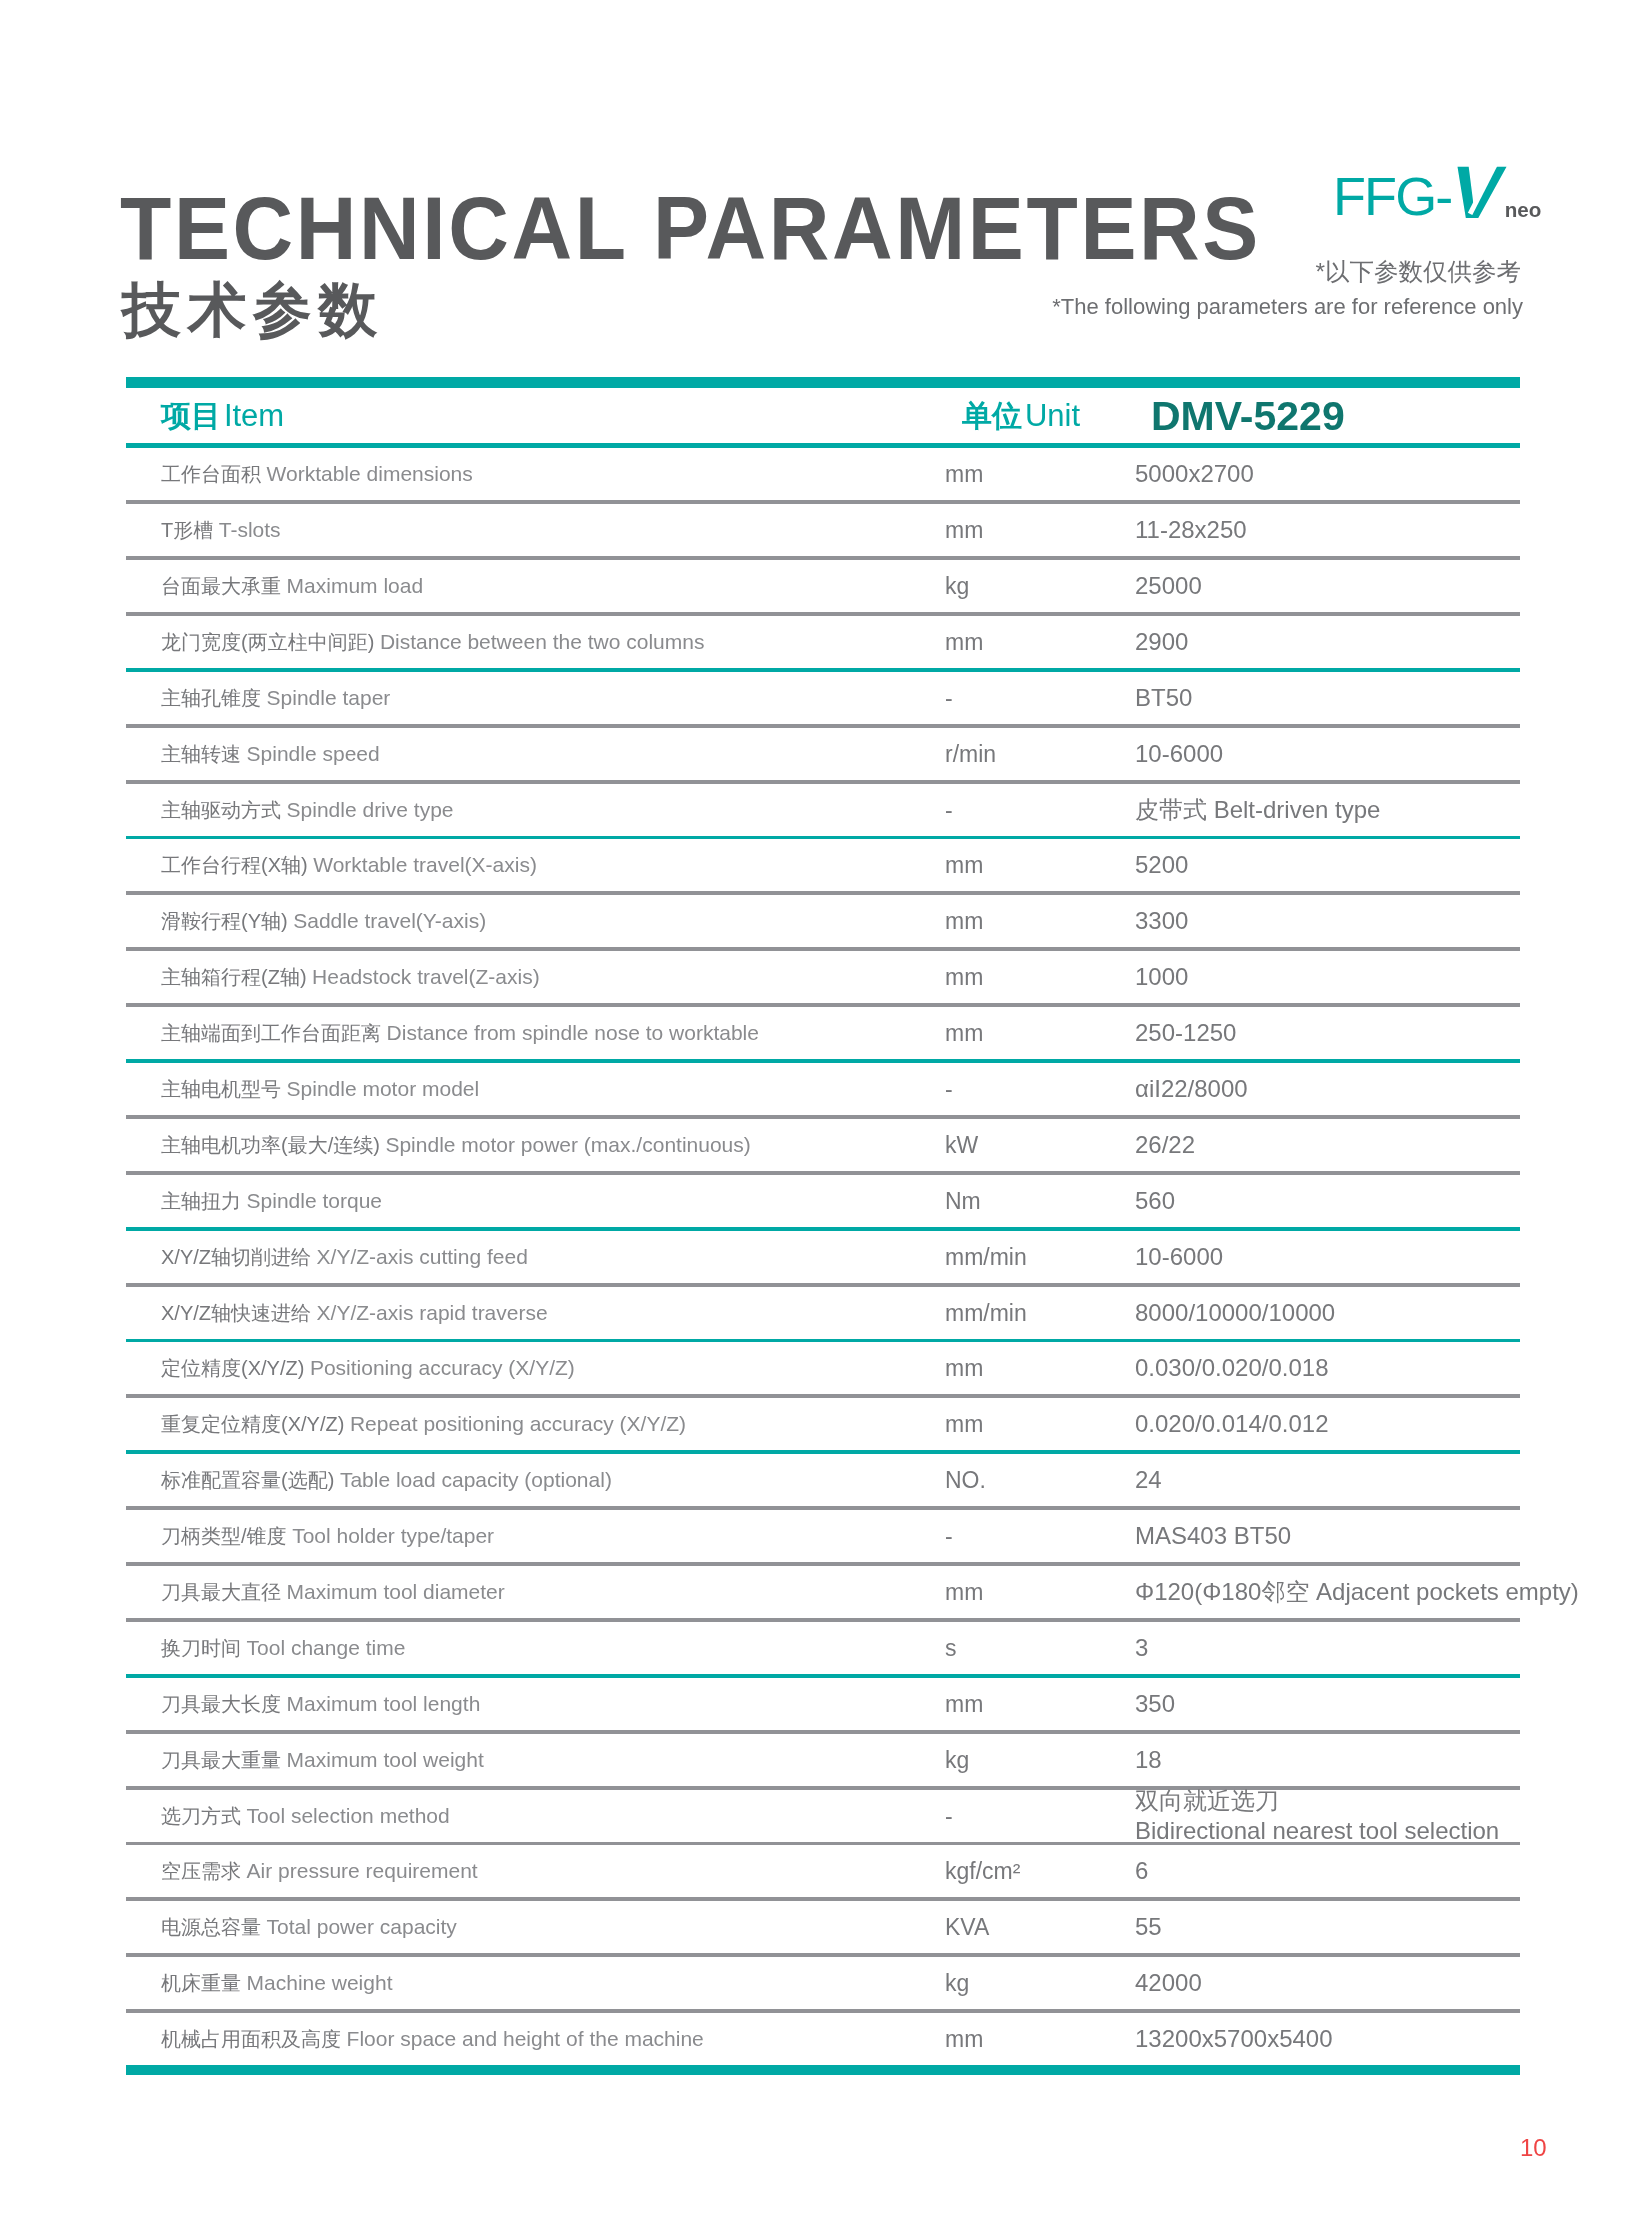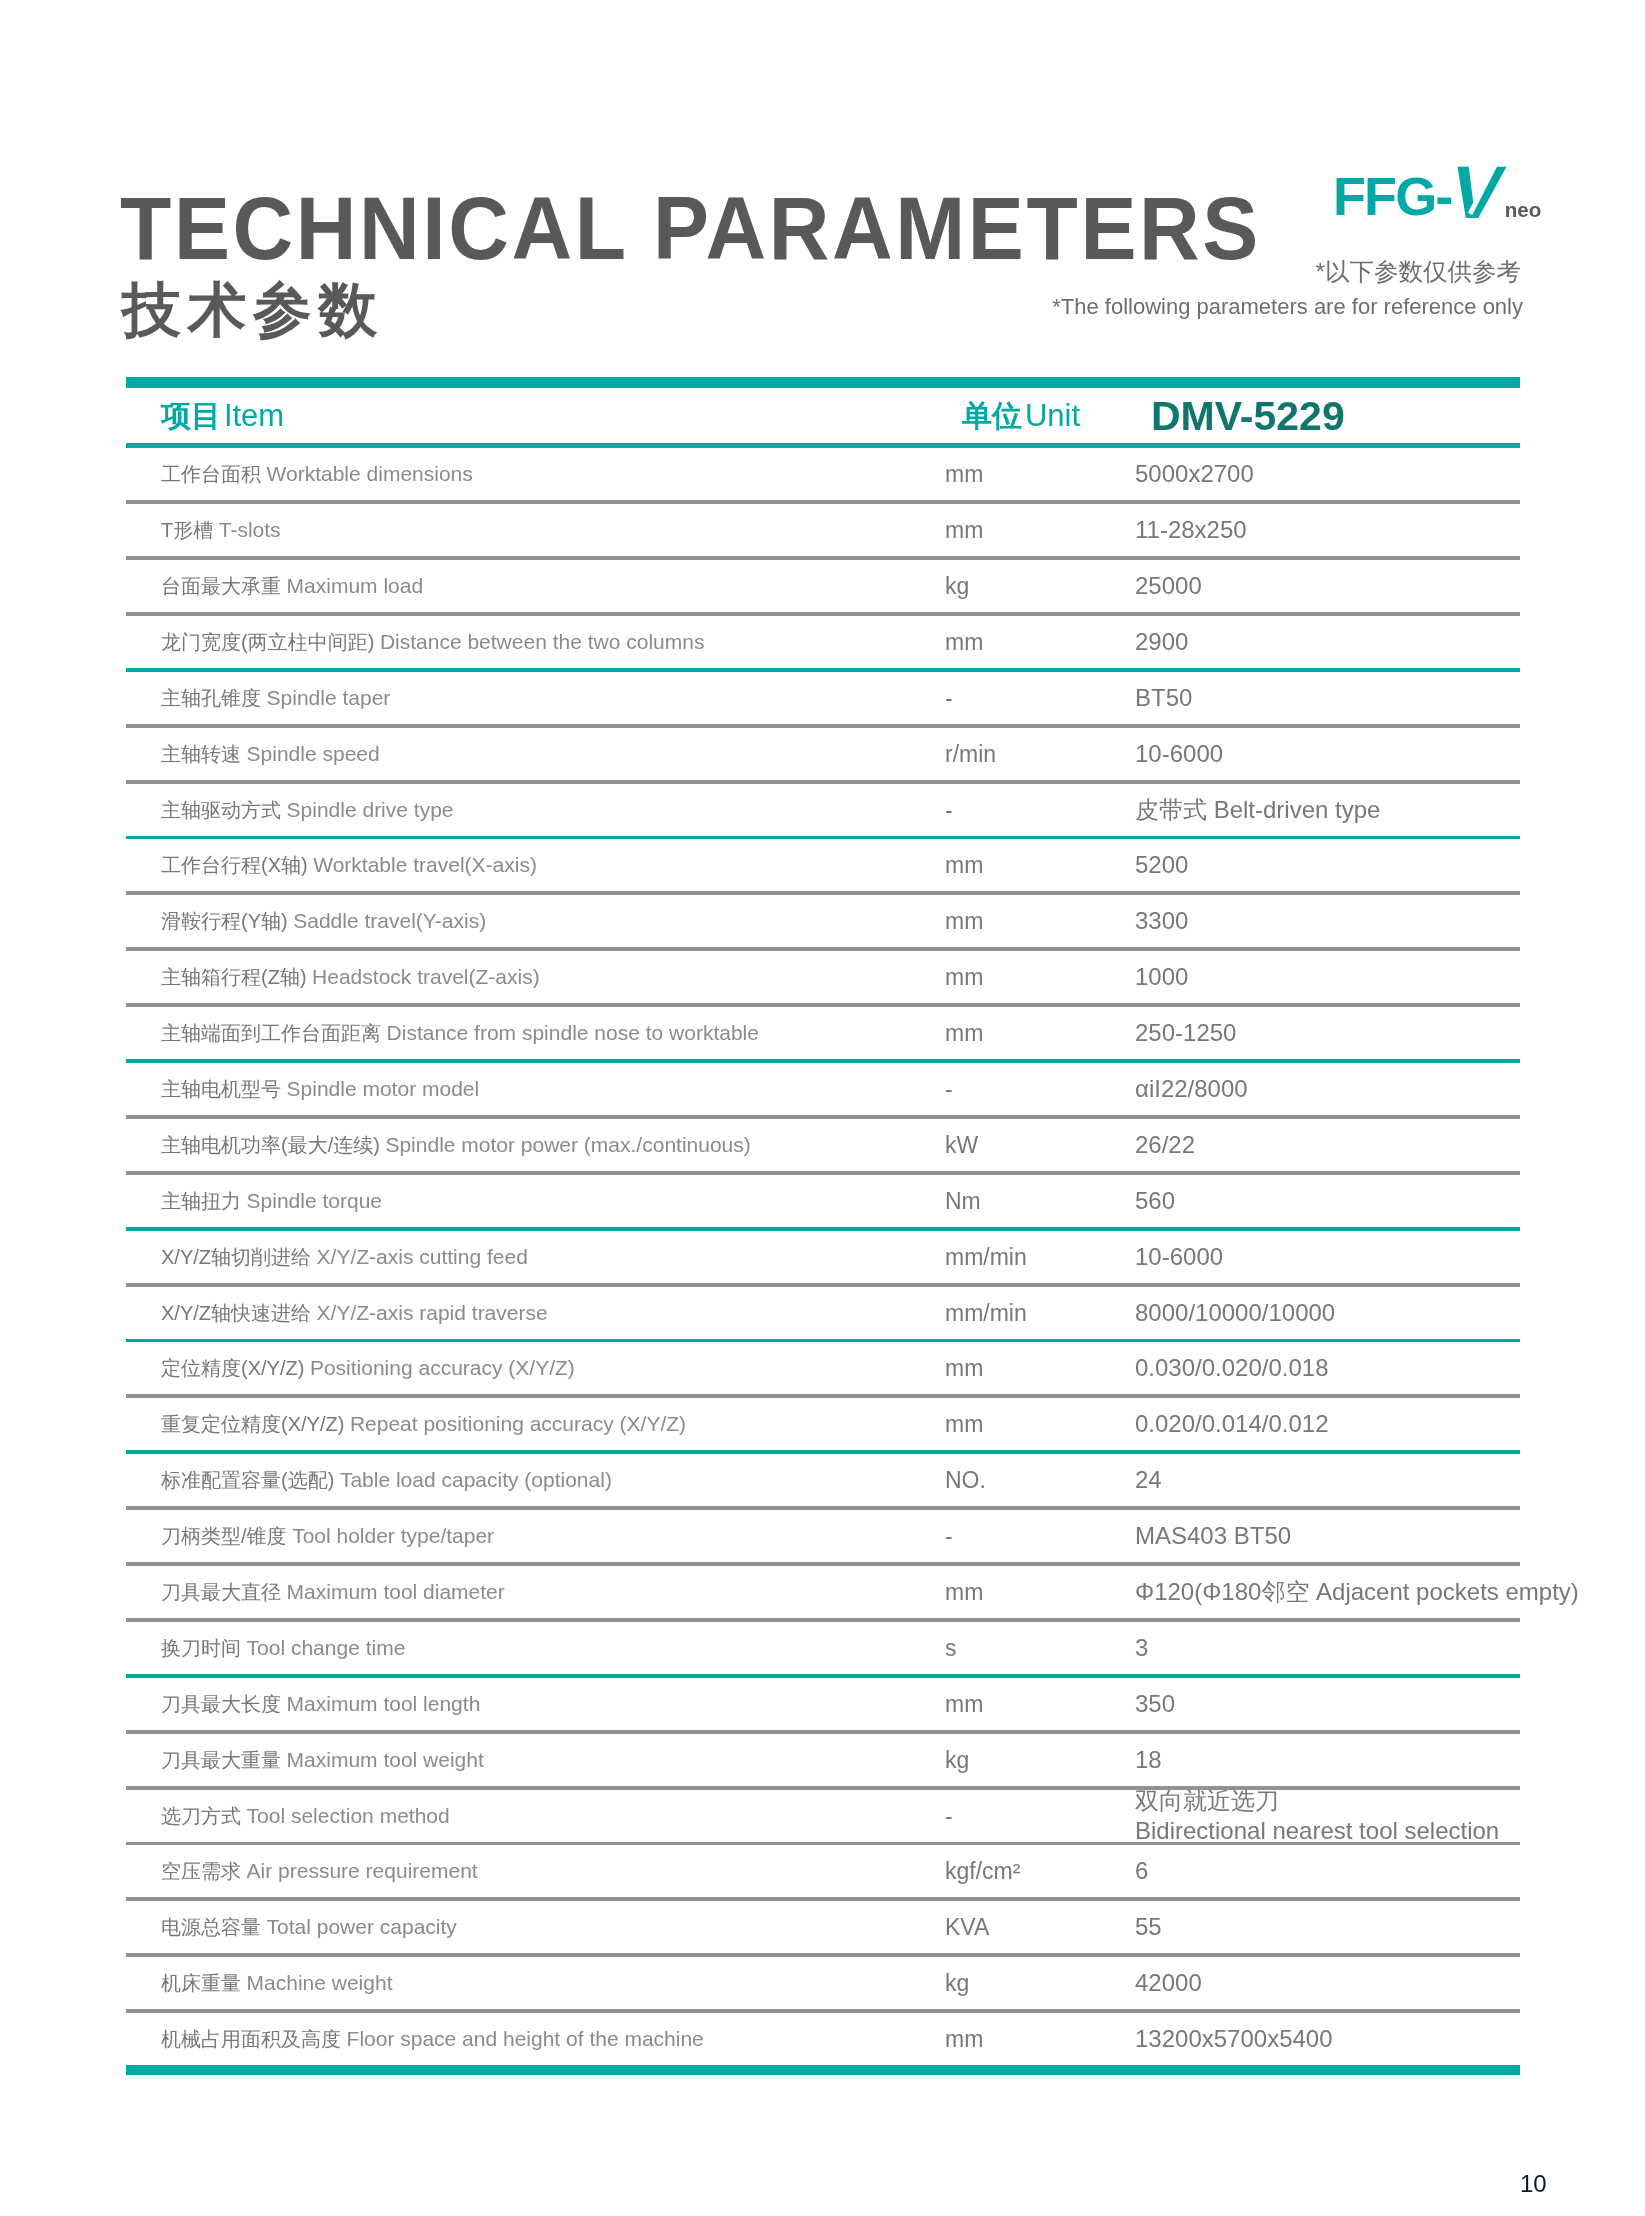--- a/index.html
+++ b/index.html
@@ -21,21 +21,21 @@
     position:absolute; left:122px; top:229px;
     font-size:59px; font-weight:bold; letter-spacing:6.4px;
     color:#58595B; line-height:1.1; white-space:nowrap;
   }
 
   .logo {
     position:absolute; left:1333px; top:161px;
     display:flex; align-items:flex-start; white-space:nowrap;
   }
   .logo-ffg {
-    font-size:54px; font-weight:bold; color:#00A9A5;
+    font-size:54px; font-weight:normal; color:#00A9A5;
     letter-spacing:-1.9px; line-height:1; margin-top:7.7px;
   }
   .logo-v-wrap { position:relative; display:inline-block; }
   .logo-v {
     display:inline-block; font-size:75px; font-weight:bold; font-style:italic;
     color:#00A9A5; line-height:0.85;
   }
   .logo-slash {
     position:absolute; left:30px; top:-2.6px;
     width:4.5px; height:59px; background:#ffffff;
@@ -77,21 +77,21 @@
     left:1009px; font-size:24px; color:#77787B;
     white-space:pre-line; width:max-content; line-height:1.25;
   }
   .sep { width:100%; }
   .sep-gray { height:3.9px; background:#919296; }
   .sep-teal { height:3.9px; background:#00A9A5; }
   .table-bottombar { height:9.7px; background:#00A9A5; }
 
   .page-number {
     position:absolute; left:1520px; top:2134px;
-    font-size:24px; color:#0f172a;margin-top:36px;
+    font-size:24px; color:#ef4444;
   }
 </style>
 </head>
 <body>
 
 <h1 class="title-en">TECHNICAL PARAMETERS</h1>
 <h2 class="title-zh">技术参数</h2>
 
 <div class="logo">
   <span class="logo-ffg">FFG-</span>

